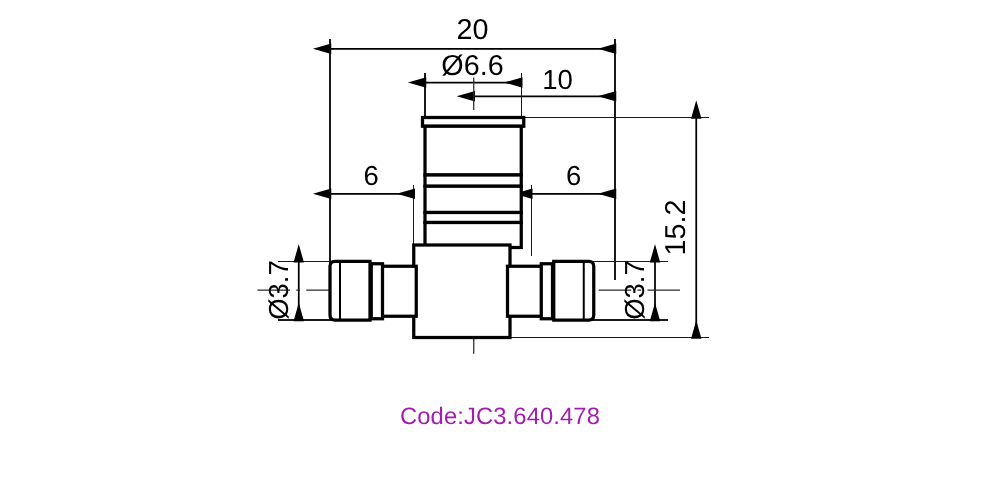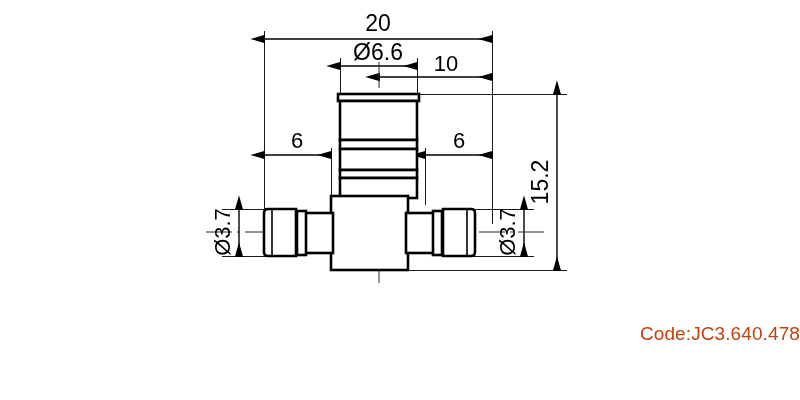--- a/index.html
+++ b/index.html
@@ -32,23 +32,22 @@
     left: 0;
     top: 322px;
     width: 800px;
     text-align: center;
     line-height: 1.28;
   }
   .caption-line {
     font-family: "Liberation Sans", sans-serif;
     font-size: 19px;
     letter-spacing: 0.1px;
-    color: #c2410c;
+    color: #a21caf;
     white-space: pre;
-    text-align: right;
   }
   svg text {
     font-family: "Liberation Sans", sans-serif;
     fill: #000000;
   }
 </style>
 </head>
 <body>
 
 <div id="sheet">

